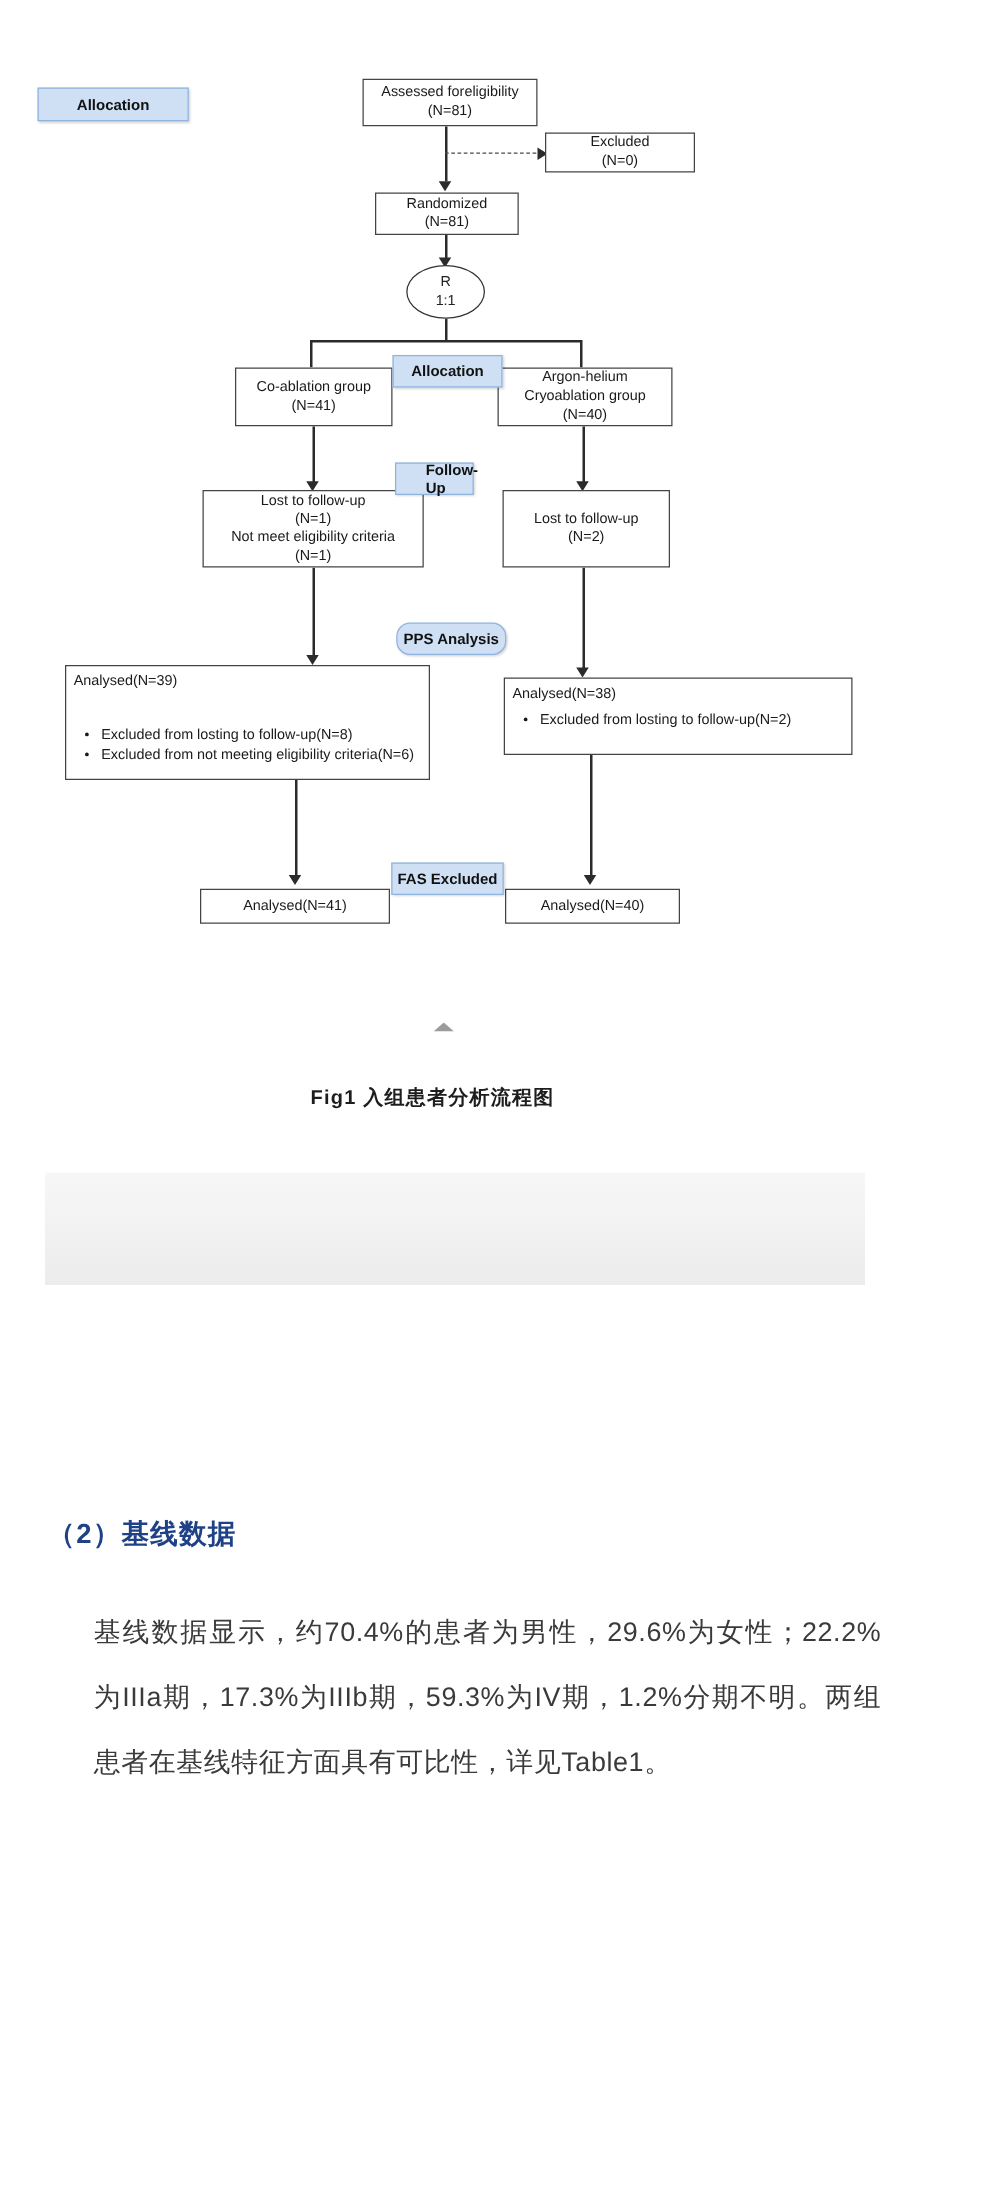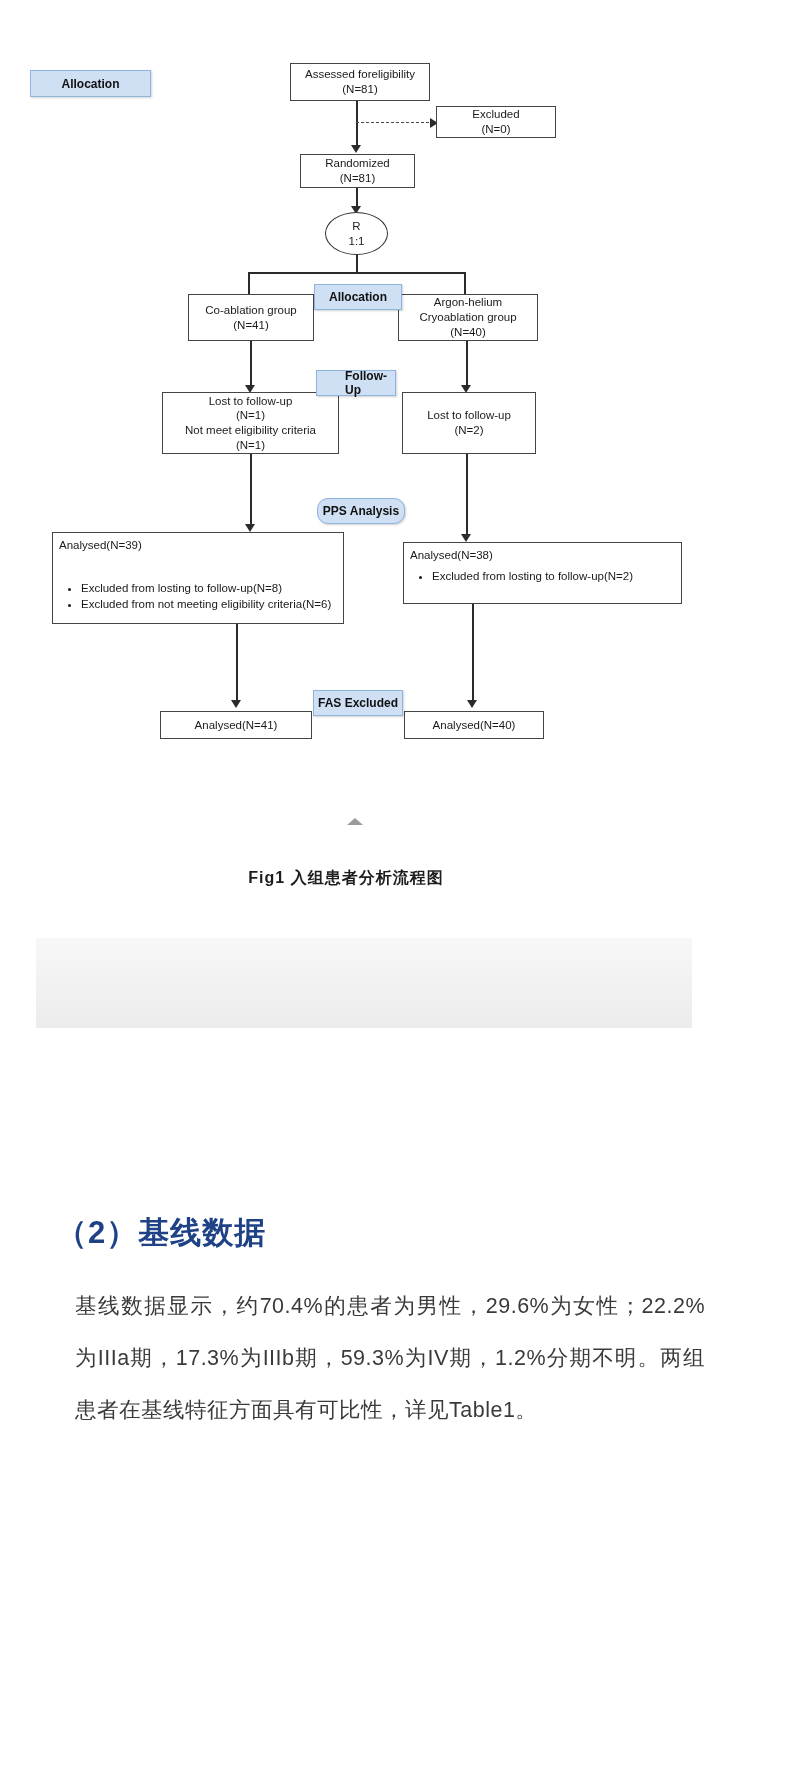--- a/index.html
+++ b/index.html
@@ -154,25 +154,24 @@
     width: 656px;
     height: 90px;
     background: linear-gradient(180deg, #f7f7f7 0%, #ececec 100%);
   }
 
   
   #section-heading {
     position: absolute;
     left: 38px;
     top: 1212px;
-    font-size: 31px;
+    font-size: 22px;
     font-weight: bold;
     color: #1f4287;
     letter-spacing: 1px;
-    margin-left: 18px;
   }
   #section-body {
     position: absolute;
     left: 38px;
     top: 1280px;
     width: 630px;
     font-size: 21.5px;
     line-height: 52px;
     color: #3a3a3a;
     letter-spacing: 0.5px;
@@ -249,21 +248,21 @@
     <span class="ln">(N=1)</span>
     <span class="ln">Not meet eligibility criteria</span>
     <span class="ln">(N=1)</span>
   </div>
 
   <div class="node" style="left:402px; top:392px; width:134px; height:62px;">
     <span class="ln">Lost to follow-up</span>
     <span class="ln">(N=2)</span>
   </div>
 
-  <div class="stage" style="left:316px; top:370px; width:80px; height:26px;padding-left:28px;">
+  <div class="stage" style="left:316px; top:370px; width:63px; height:26px;padding-left:28px;">
     <span>Follow-Up</span>
   </div>
 
   <div class="vline" style="left:250px; top:454px; height:72px;"></div>
   <div class="arrowhead" style="left:245px; top:524px;"></div>
   <div class="vline" style="left:466px; top:454px; height:82px;"></div>
   <div class="arrowhead" style="left:461px; top:534px;"></div>
 
   <div class="node left-align" style="left:52px; top:532px; width:292px; height:92px;gap:22px;">
     <span class="ln">Analysed(N=39)</span>

